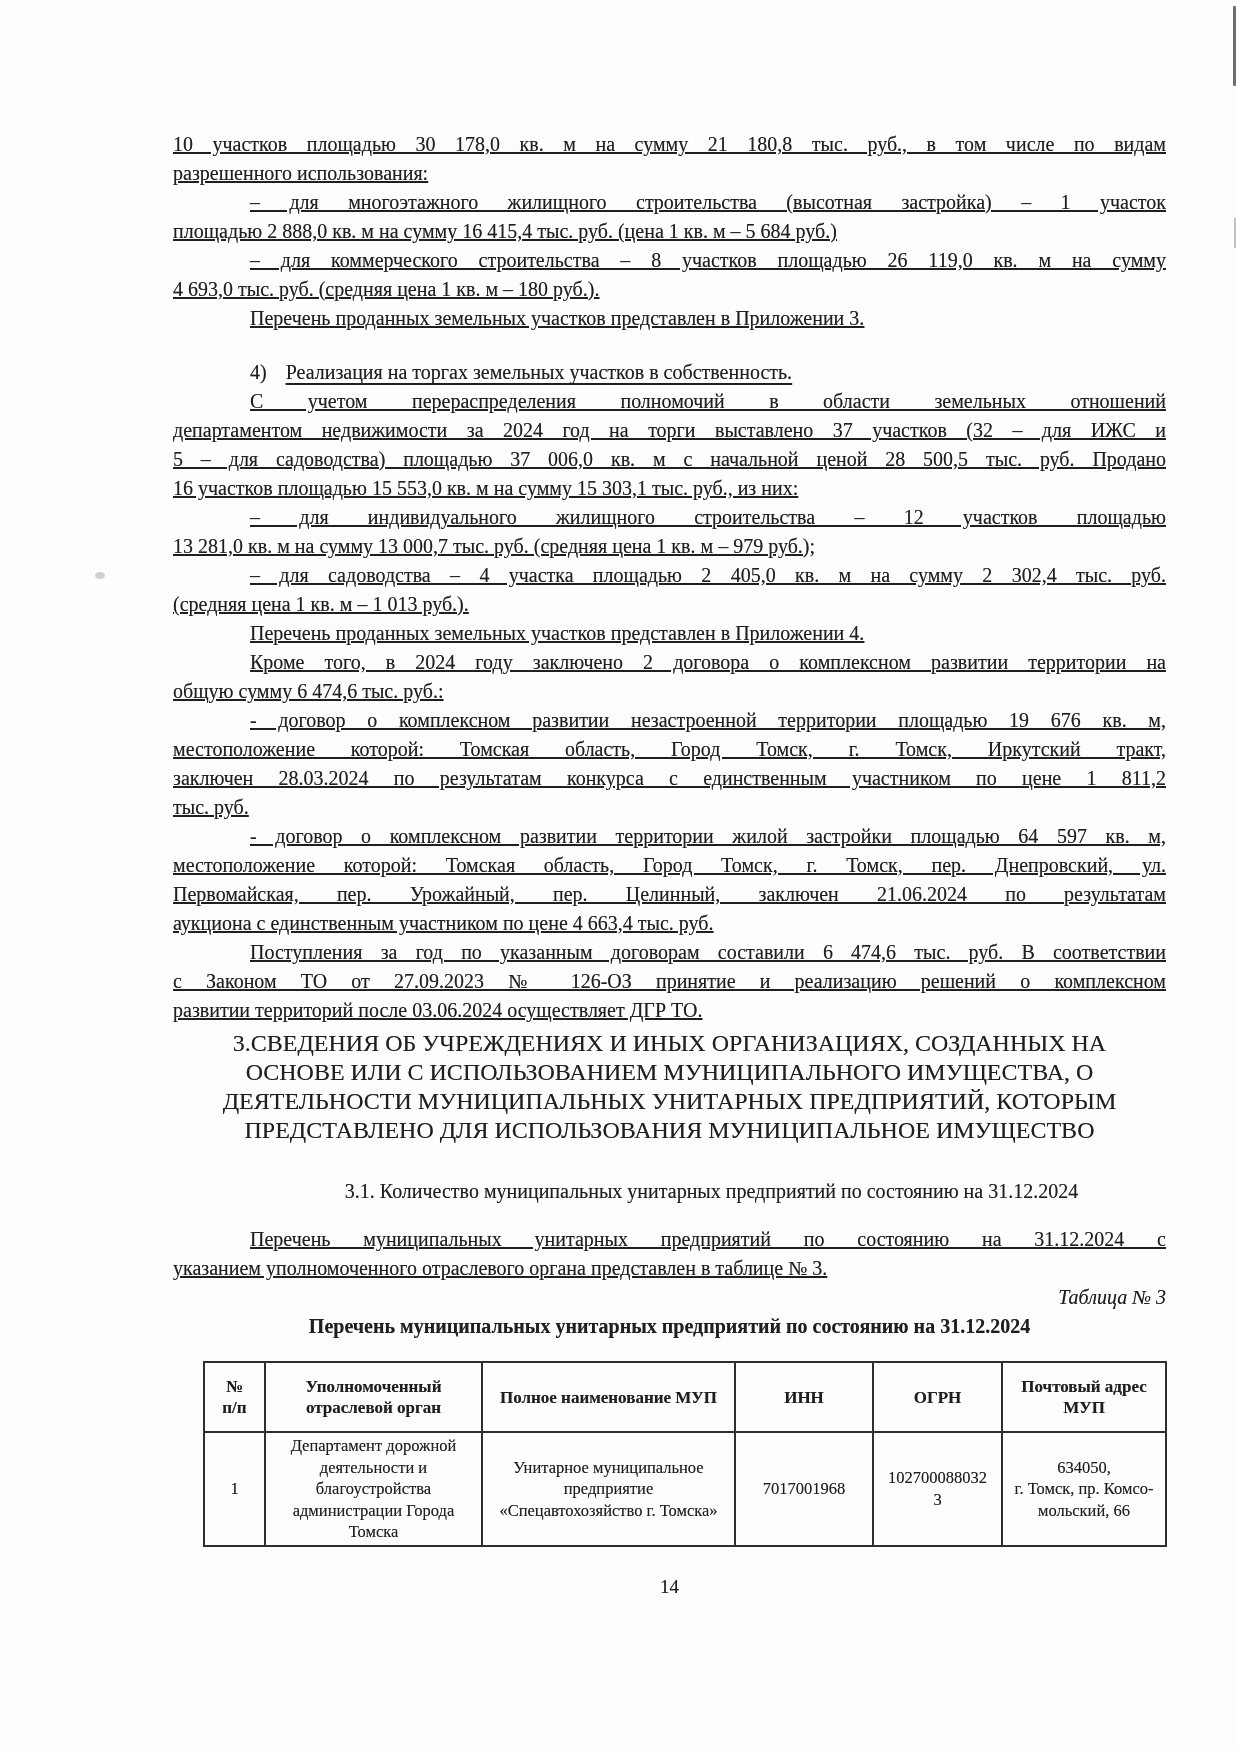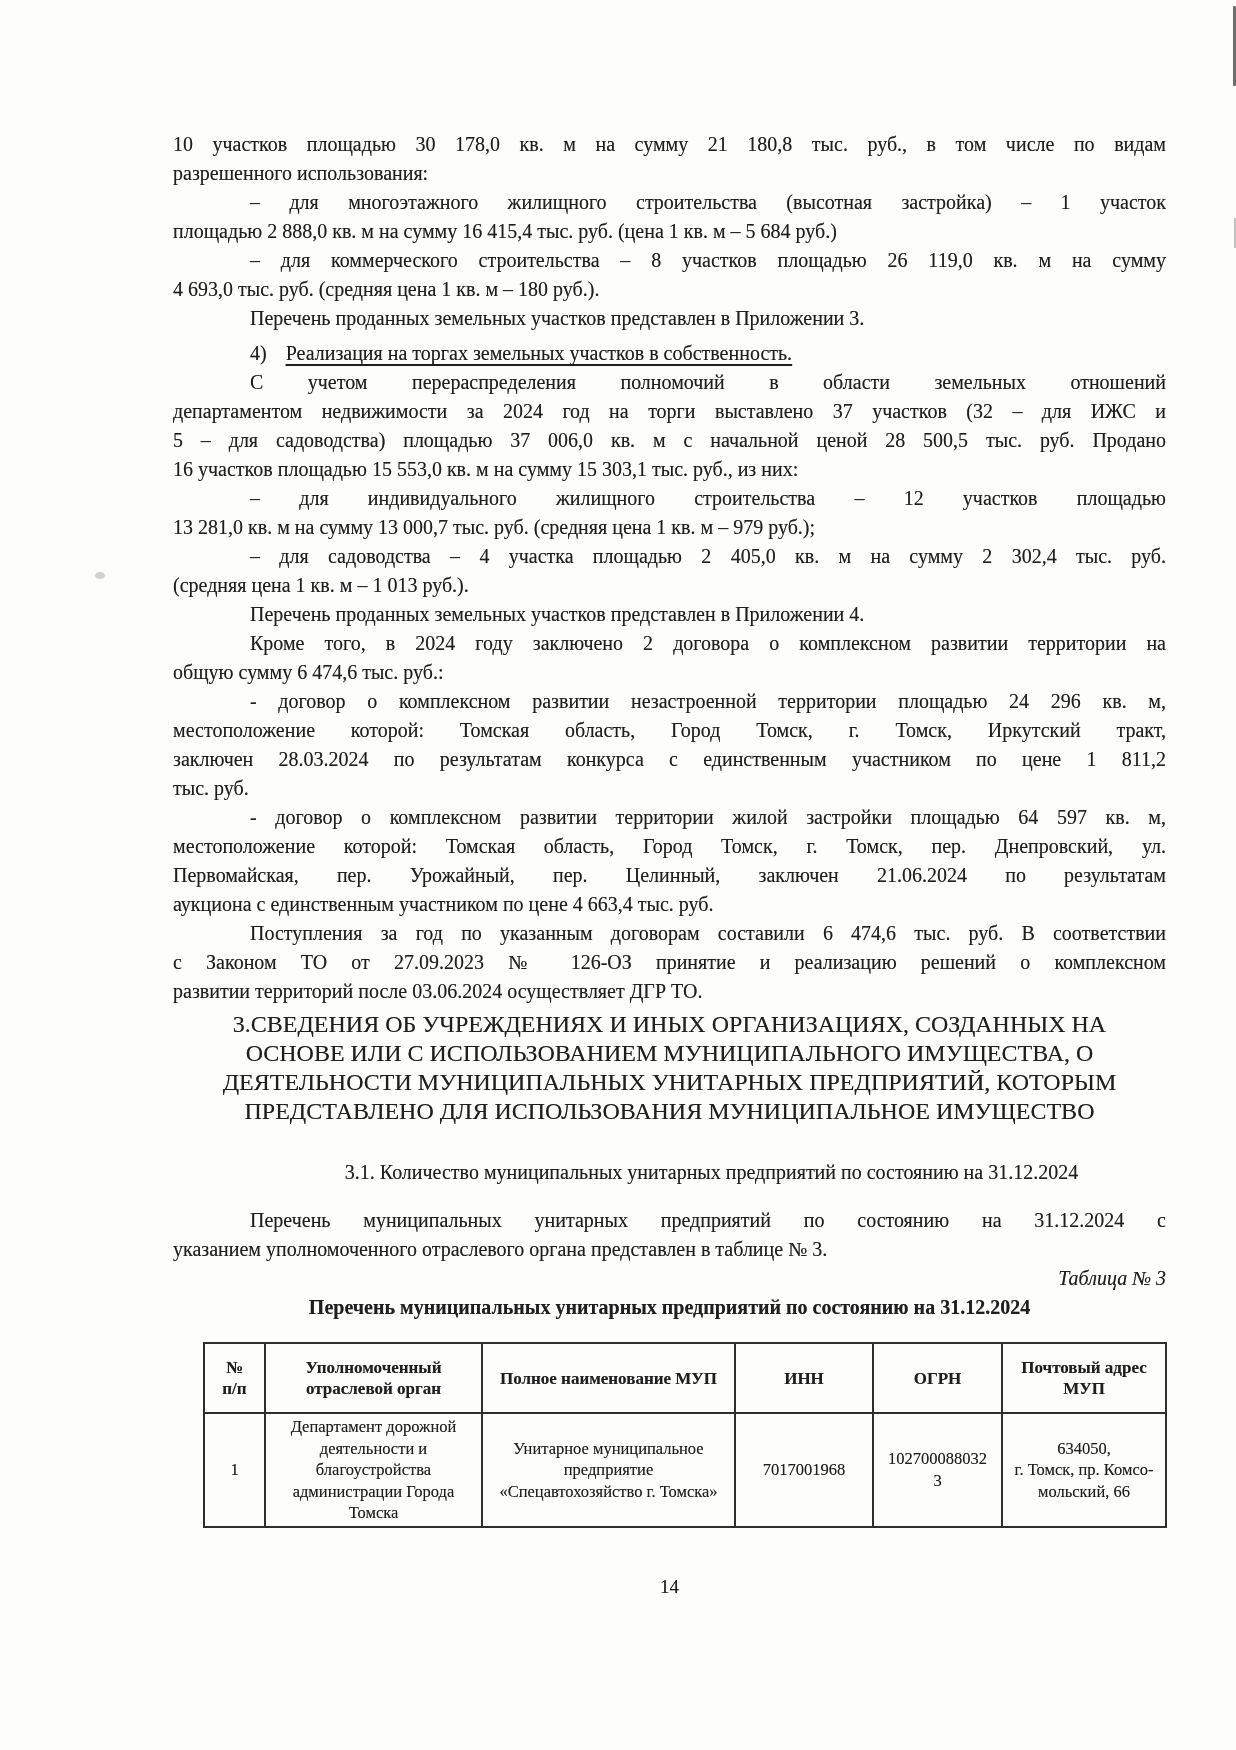--- a/index.html
+++ b/index.html
@@ -6,24 +6,24 @@
   .page {
     position:relative; width:1236px; height:1750px;
     background:#fdfdfb; overflow:hidden;
     font-family:"Liberation Serif","DejaVu Serif",serif;
     color:#1f1f1f;
     text-shadow:0 0 0.5px rgba(45,45,45,.55);
   }
   .content { position:absolute; left:173px; top:0; width:993px; }
   .flow { padding-top:130px; }
   .para { font-size:20px; line-height:29px; }
-  .para .line { text-align:left; }
+  .para .line { text-align:left;text-decoration:underline; }
   .para .line.j { text-align:justify; text-align-last:justify; }
   .para .line.fi { padding-left:77px; }
-  .para.numbered { margin-top:6px; padding-left:77px; }
+  .para.numbered { margin-top:25px; padding-left:77px; }
   .para.numbered .num { display:inline-block; margin-right:19px; }
   .para.numbered .ul { text-decoration:underline; text-underline-offset:4px; text-decoration-thickness:1.5px; }
   .sec-heading { margin-top:4px; font-size:24px; line-height:29px; text-align:center; }
   .sec-heading > div { white-space:nowrap; }
   .subsec { margin-top:32px; font-size:20px; line-height:29px; padding-left:84px; white-space:nowrap;text-align:center; }
   .intro { margin-top:19px; }
   .tbl-caption { font-size:20px; line-height:29px; font-style:italic; text-align:right; }
   .tbl-title { font-size:20px; line-height:29px; font-weight:bold; text-align:center; }
   table.mup {
     margin-top:20px; margin-left:30px;
@@ -83,21 +83,21 @@
           <div class="line">(средняя цена 1 кв. м – 1 013 руб.).</div>
         </div>
         <div class="para indent">
           <div class="line fi">Перечень проданных земельных участков представлен в Приложении 4.</div>
         </div>
         <div class="para indent">
           <div class="line j fi">Кроме того, в 2024 году заключено 2 договора о комплексном развитии территории на</div>
           <div class="line">общую сумму 6 474,6 тыс. руб.:</div>
         </div>
         <div class="para indent">
-          <div class="line j fi">- договор о комплексном развитии незастроенной территории площадью 24 296 кв. м,</div>
+          <div class="line j fi">- договор о комплексном развитии незастроенной территории площадью 19 676 кв. м,</div>
           <div class="line j">местоположение которой: Томская область, Город Томск, г. Томск, Иркутский тракт,</div>
           <div class="line j">заключен 28.03.2024 по результатам конкурса с единственным участником по цене 1 811,2</div>
           <div class="line">тыс. руб.</div>
         </div>
         <div class="para indent">
           <div class="line j fi">- договор о комплексном развитии территории жилой застройки площадью 64 597 кв. м,</div>
           <div class="line j">местоположение которой: Томская область, Город Томск, г. Томск, пер. Днепровский, ул.</div>
           <div class="line j">Первомайская, пер. Урожайный, пер. Целинный, заключен 21.06.2024 по результатам</div>
           <div class="line">аукциона с единственным участником по цене 4 663,4 тыс. руб.</div>
         </div>

